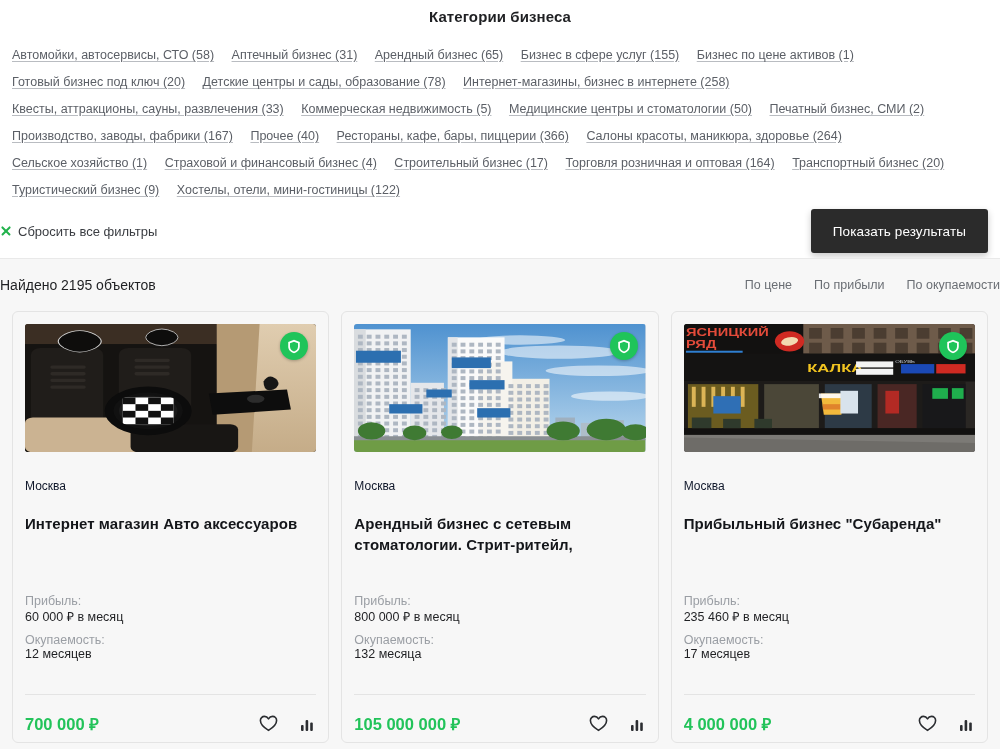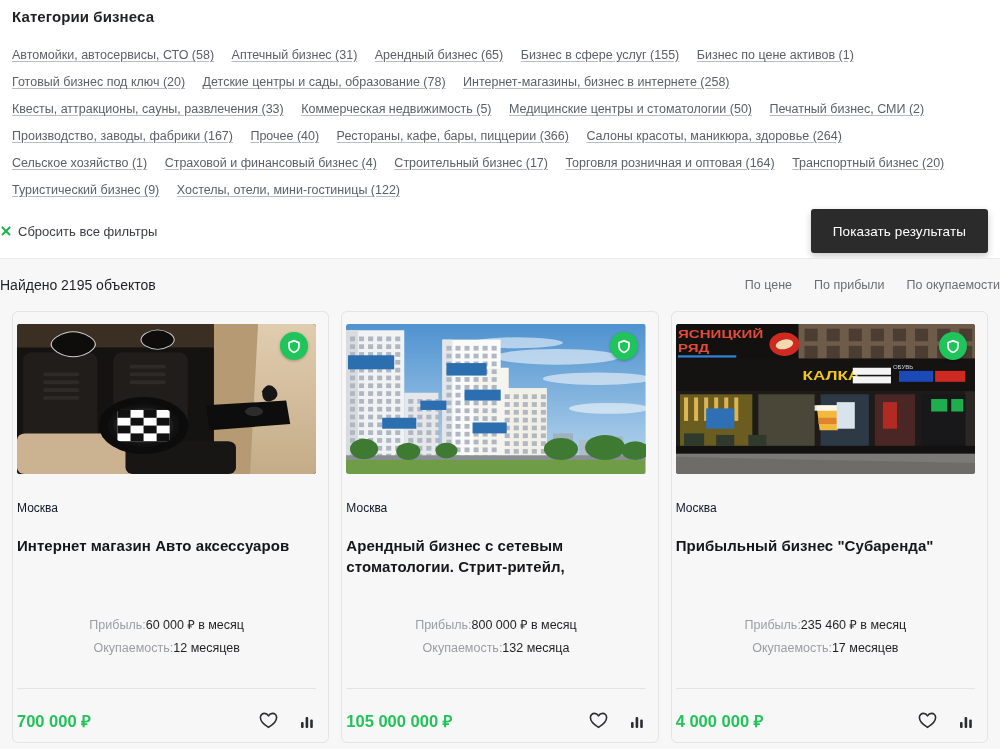--- a/index.html
+++ b/index.html
@@ -9,21 +9,21 @@
     font-family: "Liberation Sans", sans-serif;
     color: #1f2023;
     overflow: hidden;
   }
   #root { position: relative; width: 1000px; height: 749px; }
 
   
   .cat-section { padding: 8px 12px 0 12px; }
   .cat-title {
     font-size: 15px; font-weight: 700; color: #1f2023;
-    letter-spacing: .1px; margin-bottom: 16px;
+    letter-spacing: .1px; margin-bottom: 16px; text-align: center;
   }
   .cat-links { line-height: 26px; }
   .cat-link {
     font-size: 12.5px; color: #5b5f66; text-decoration: underline;
     text-decoration-color: #b9bcc1; text-underline-offset: 2px;
     margin-right: 13px; white-space: nowrap; cursor: pointer;
     display: inline;
   }
 
   
@@ -68,21 +68,21 @@
   .sorts { display: flex; gap: 22px; }
   .sort-item { font-size: 12.5px; color: #6a6e74; cursor: pointer; }
 
   
   .cards {
     display: flex; gap: 12px; padding: 0 12px;
   }
   .card {
     width: 322px; background: #f7f7f7;
     border: 1px solid #e4e4e4; border-radius: 6px;
-    padding: 12px 12px 0 4px; position: relative;
+    padding: 12px 12px 0 12px; position: relative;
     display: flex; flex-direction: column;
     height: 432px; overflow: hidden; cursor: pointer; gap: 11px;
   }
   .card-img {
     position: relative; width: 100%; height: 192px;
     border-radius: 3px; overflow: hidden; background: #d9dde2;
   }
   .card-img svg { display: block; width: 100%; height: 100%; }
   .verified {
     position: absolute; right: 8px; top: 8px;
@@ -93,22 +93,22 @@
   .verified svg { width: 14px; height: 15px; }
 
   .card-city { font-size: 12px; color: #0f172a; margin-top: 16px; }
   .card-title {
     font-size: 15px; font-weight: 700; color: #14161a;
     line-height: 21px; margin-top: 9px; min-height: 42px;
     letter-spacing: .05px;
   }
   .card-stats { margin-top: 24px; }
   .stat-row {
-    display: flex; justify-content: center; align-items: baseline;
-    font-size: 12.5px; padding: 4px 0;
+    display: flex; justify-content: flex-start; align-items: baseline;
+    font-size: 12.5px; padding: 4px 0; flex-direction: column;
   }
   .stat-label { color: #9a9ea4; }
   .stat-value { color: #1f2023; }
   .card-divider {
     height: 1px; background: #e4e4e4; margin-top: 18px;
   }
   .card-foot {
     display: flex; align-items: center; justify-content: space-between;
     height: 54px;
   }

